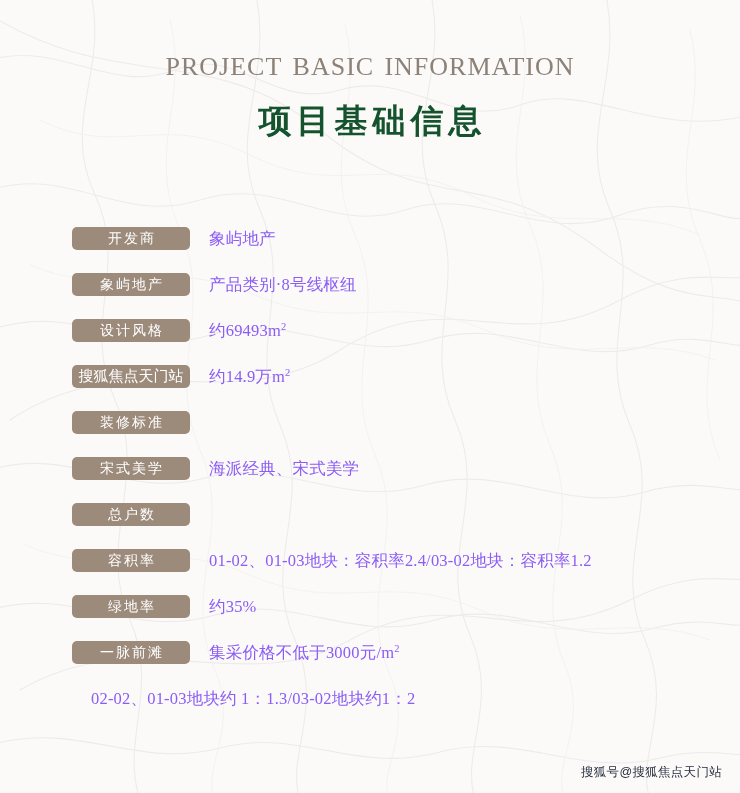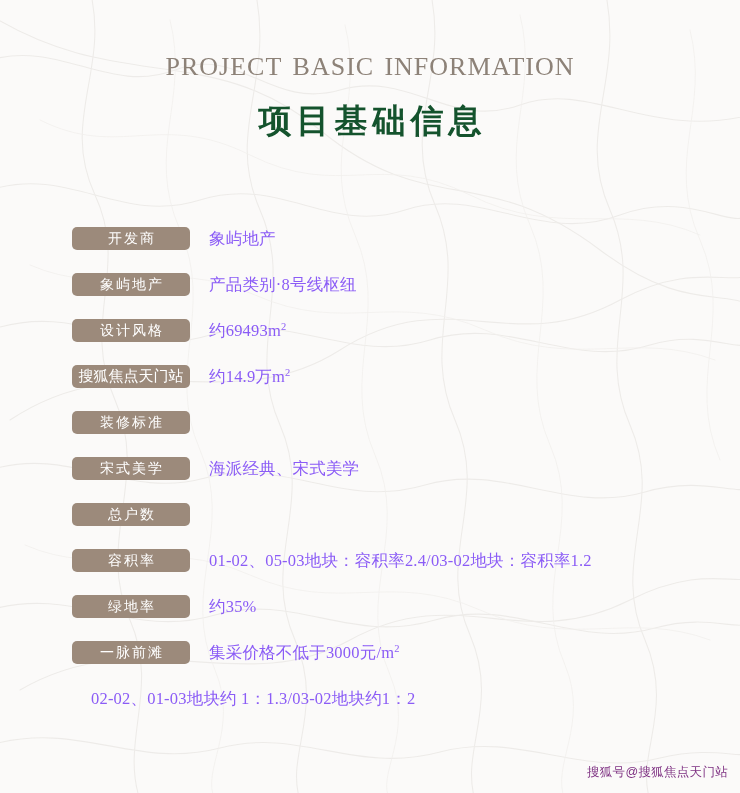--- a/index.html
+++ b/index.html
@@ -105,24 +105,24 @@
   }
   .spec-value sup {
     font-size: 10.5px;
     vertical-align: super;
     line-height: 0;
   }
 
   
   .watermark {
     position: absolute;
-    right: 12px;
+    right: 18px;
     bottom: 12px;
     font-size: 12.5px;
-    color: #701a75;
+    color: #0f172a;
     letter-spacing: 0.3px;
     white-space: nowrap;
     opacity: 0.92;
     display: flex;
     align-items: center;
     gap: 2px;
   }
 </style>
 </head>
 <body>
@@ -183,21 +183,21 @@
       </div>
       <div class="spec-row">
         <div class="spec-chip">宋式美学</div>
         <div class="spec-value">海派经典、宋式美学</div>
       </div>
       <div class="spec-row">
         <div class="spec-chip">总户数</div>
       </div>
       <div class="spec-row">
         <div class="spec-chip">容积率</div>
-        <div class="spec-value">01-02、05-03地块：容积率2.4/03-02地块：容积率1.2</div>
+        <div class="spec-value">01-02、01-03地块：容积率2.4/03-02地块：容积率1.2</div>
       </div>
       <div class="spec-row">
         <div class="spec-chip">绿地率</div>
         <div class="spec-value">约35%</div>
       </div>
       <div class="spec-row">
         <div class="spec-chip">一脉前滩</div>
         <div class="spec-value">集采价格不低于3000元/m<sup>2</sup></div>
       </div>
       <div class="spec-row">

